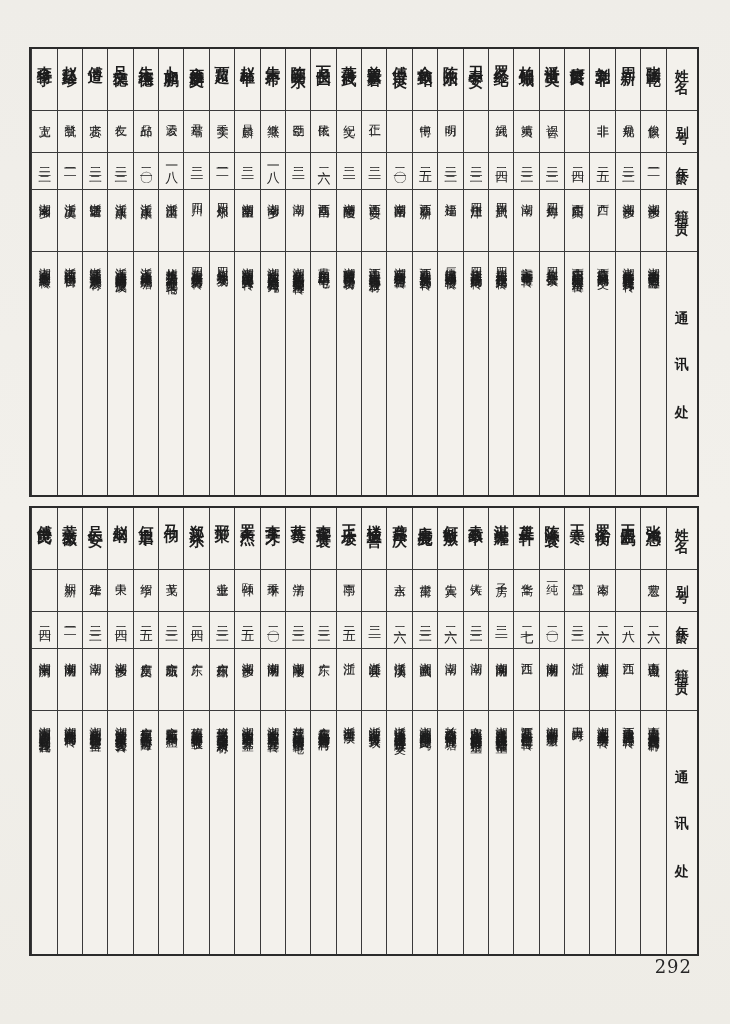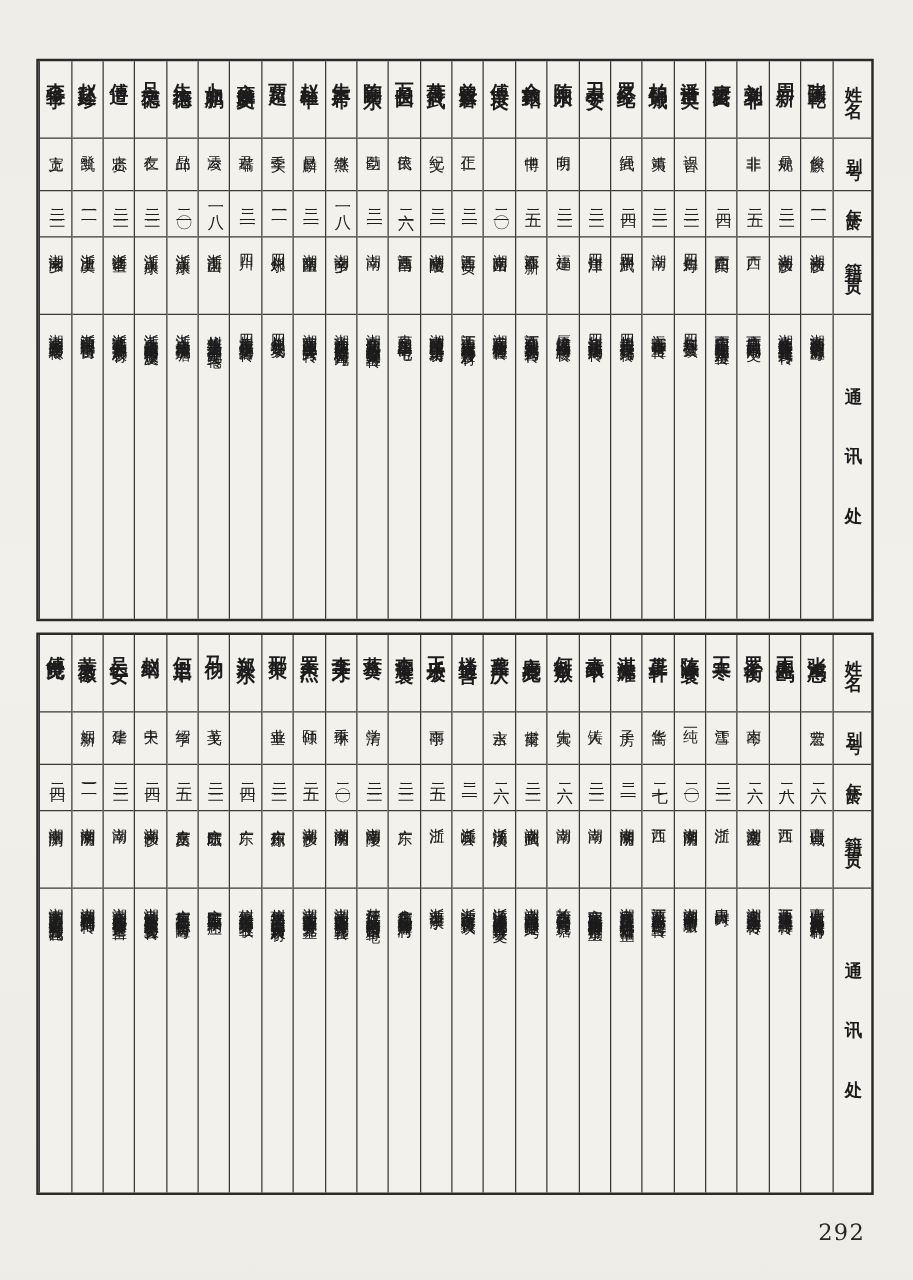--- a/index.html
+++ b/index.html
@@ -42,21 +42,21 @@
   .r-age .vtxt{font-size:13px;letter-spacing:3px;padding-top:5px;}
   .r-origin .vtxt{letter-spacing:1px;}
   .r-address .vtxt{padding-top:6px;}
   .hdr .vtxt{font-size:14px;font-weight:bold;}
   .hdr.r-name .vtxt{letter-spacing:12px;padding-top:9px;}
   .hdr.r-alias .vtxt{letter-spacing:6px;padding-top:5px;font-size:13px;}
   .hdr.r-age .vtxt{letter-spacing:4px;padding-top:4px;font-size:13px;}
   .hdr.r-origin .vtxt{letter-spacing:12px;padding-top:9px;}
   .hdr.r-address .vtxt{letter-spacing:48px;padding-top:46px;}
   .page-number{
-    position:absolute;right:38px;top:976px;
+    position:absolute;right:38px;top:956px;
     font-family:"DejaVu Serif",serif;font-size:18px;color:#262626;
     letter-spacing:1px;
   }
 </style>
 </head>
 <body>
 
 <div class="page">
 
   <section class="reg-table table-top">

